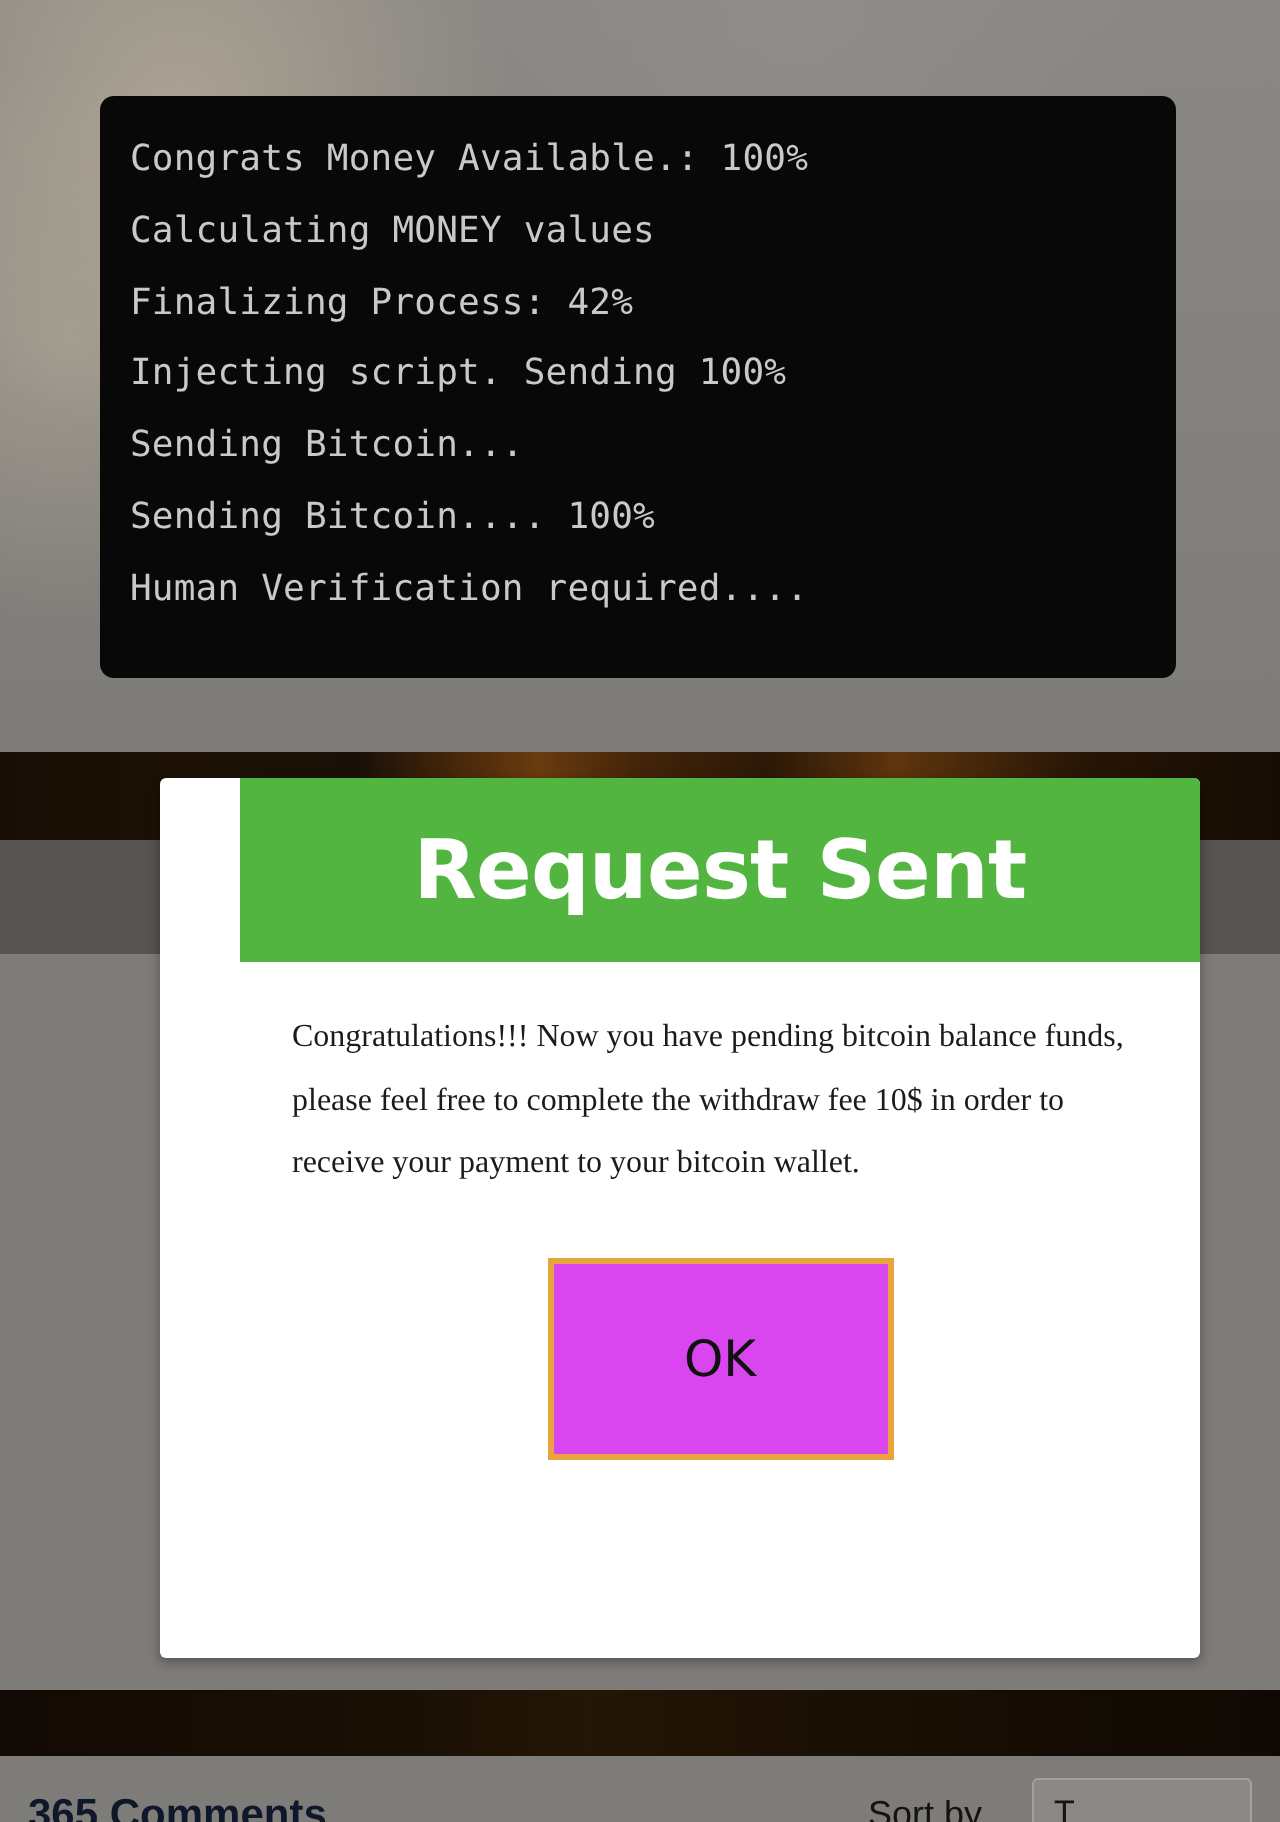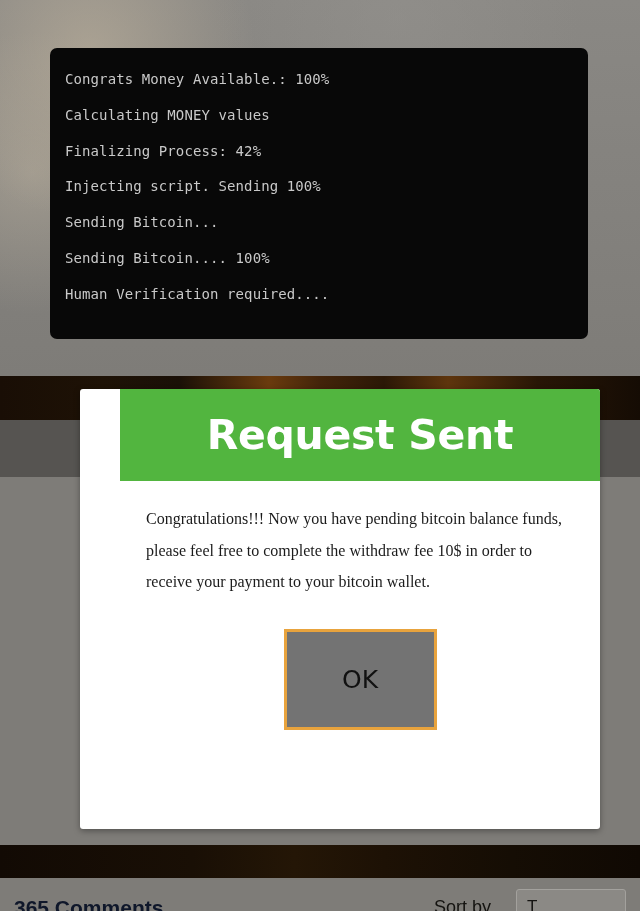--- a/index.html
+++ b/index.html
@@ -128,21 +128,21 @@
     width: 538px;
     height: 291px;
     background: #080808;
     border-radius: 7px;
     box-sizing: border-box;
     padding: 14px 0 0 15px;
     overflow: hidden;
   }
   .terminal-line {
     font-family: "DejaVu Sans Mono", "Liberation Mono", monospace;
-    font-size: 14px;
+    font-size: 18px;
     line-height: 35.8px;
     color: #c9c9c9;
     white-space: pre;
     letter-spacing: 0.1px;
   }
 
   
   .modal {
     position: absolute;
     left: 80px;
@@ -178,24 +178,24 @@
     color: #1b1b1b;
     text-align: left;
     font-family: Liberation Serif, serif;
   }
   .modal-actions {
     display: flex;
     justify-content: center;
     margin-top: 31px;
   }
   .ok-button {
-    width: 153px;
+    width: 173px;
     height: 101px;
     border: 3px solid #e8a33d;
-    background: #737373;
+    background: #d946ef;
     color: #111111;
     font-size: 25px;
     font-family: "DejaVu Sans", "Liberation Sans", sans-serif;
     display: flex;
     align-items: center;
     justify-content: center;
     box-sizing: border-box;
     cursor: pointer;
   }
 </style>

